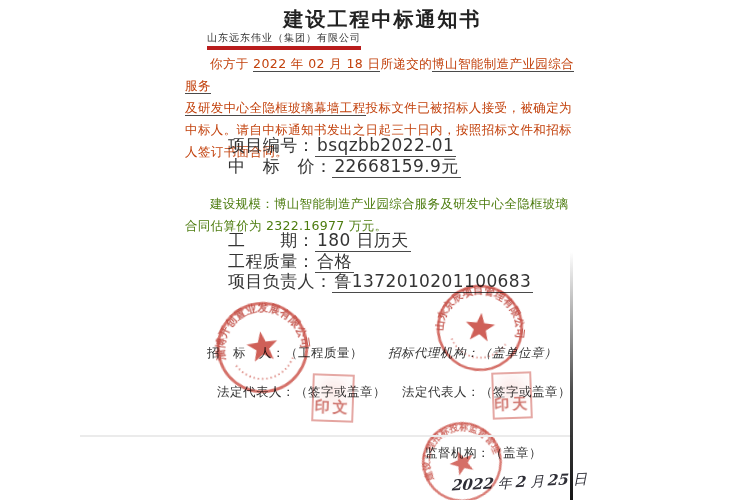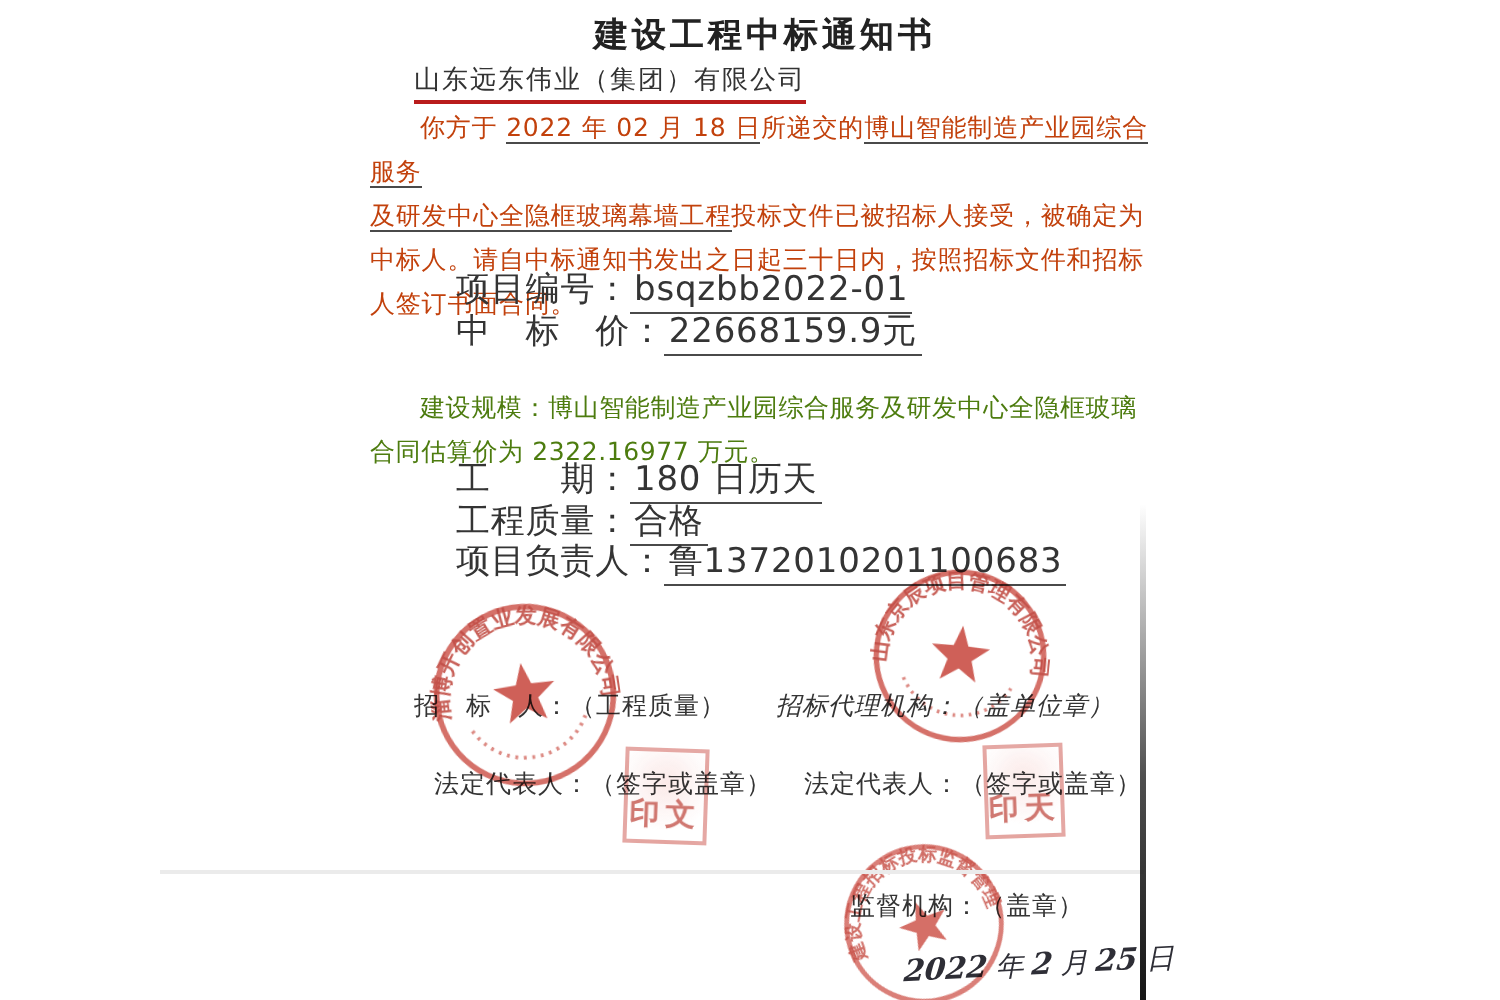--- a/index.html
+++ b/index.html
@@ -3,25 +3,25 @@
 <meta charset="utf-8">
 <style>
   html,body{margin:0;padding:0;}
   body{
     width:750px;height:500px;background:#ffffff;overflow:hidden;position:relative;
     font-family:"DejaVu Sans","Liberation Sans",sans-serif;color:#3a3a3a;
   }
   .abs{position:absolute;}
   .doc-title{
     left:185px;top:6px;width:395px;text-align:center;
-    font-size:17px;font-weight:bold;color:#222;letter-spacing:2px;
+    font-size:20px;font-weight:bold;color:#222;letter-spacing:2px;
   }
   .recipient{
-    left:207px;top:31px;font-size:13px;color:#333;letter-spacing:1px;
-    border-bottom:2px solid #b91c1c;padding-bottom:1px;
+    left:207px;top:31px;font-size:10px;color:#333;letter-spacing:1px;
+    border-bottom:4px solid #b91c1c;padding-bottom:1px;
   }
   .para{left:185px;top:53px;width:400px;font-size:12.5px;line-height:22px;color:#c2410c;letter-spacing:.4px;}
   .para .pline:first-child{text-indent:2em;}
   .u{border-bottom:1px solid #4a4a4a;}
   .fieldset{font-size:17px;color:#343434;letter-spacing:.4px;}
   .frow{height:21px;line-height:21px;}
   .frow .val{border-bottom:1px solid #4a4a4a;padding:0 2px 1px 2px;}
   .fields1{left:228px;top:135px;}
   .scale{left:185px;top:193px;width:400px;font-size:12.5px;line-height:22px;color:#4d7c0f;letter-spacing:.3px;}
   .scale .pline:first-child{text-indent:2em;}

